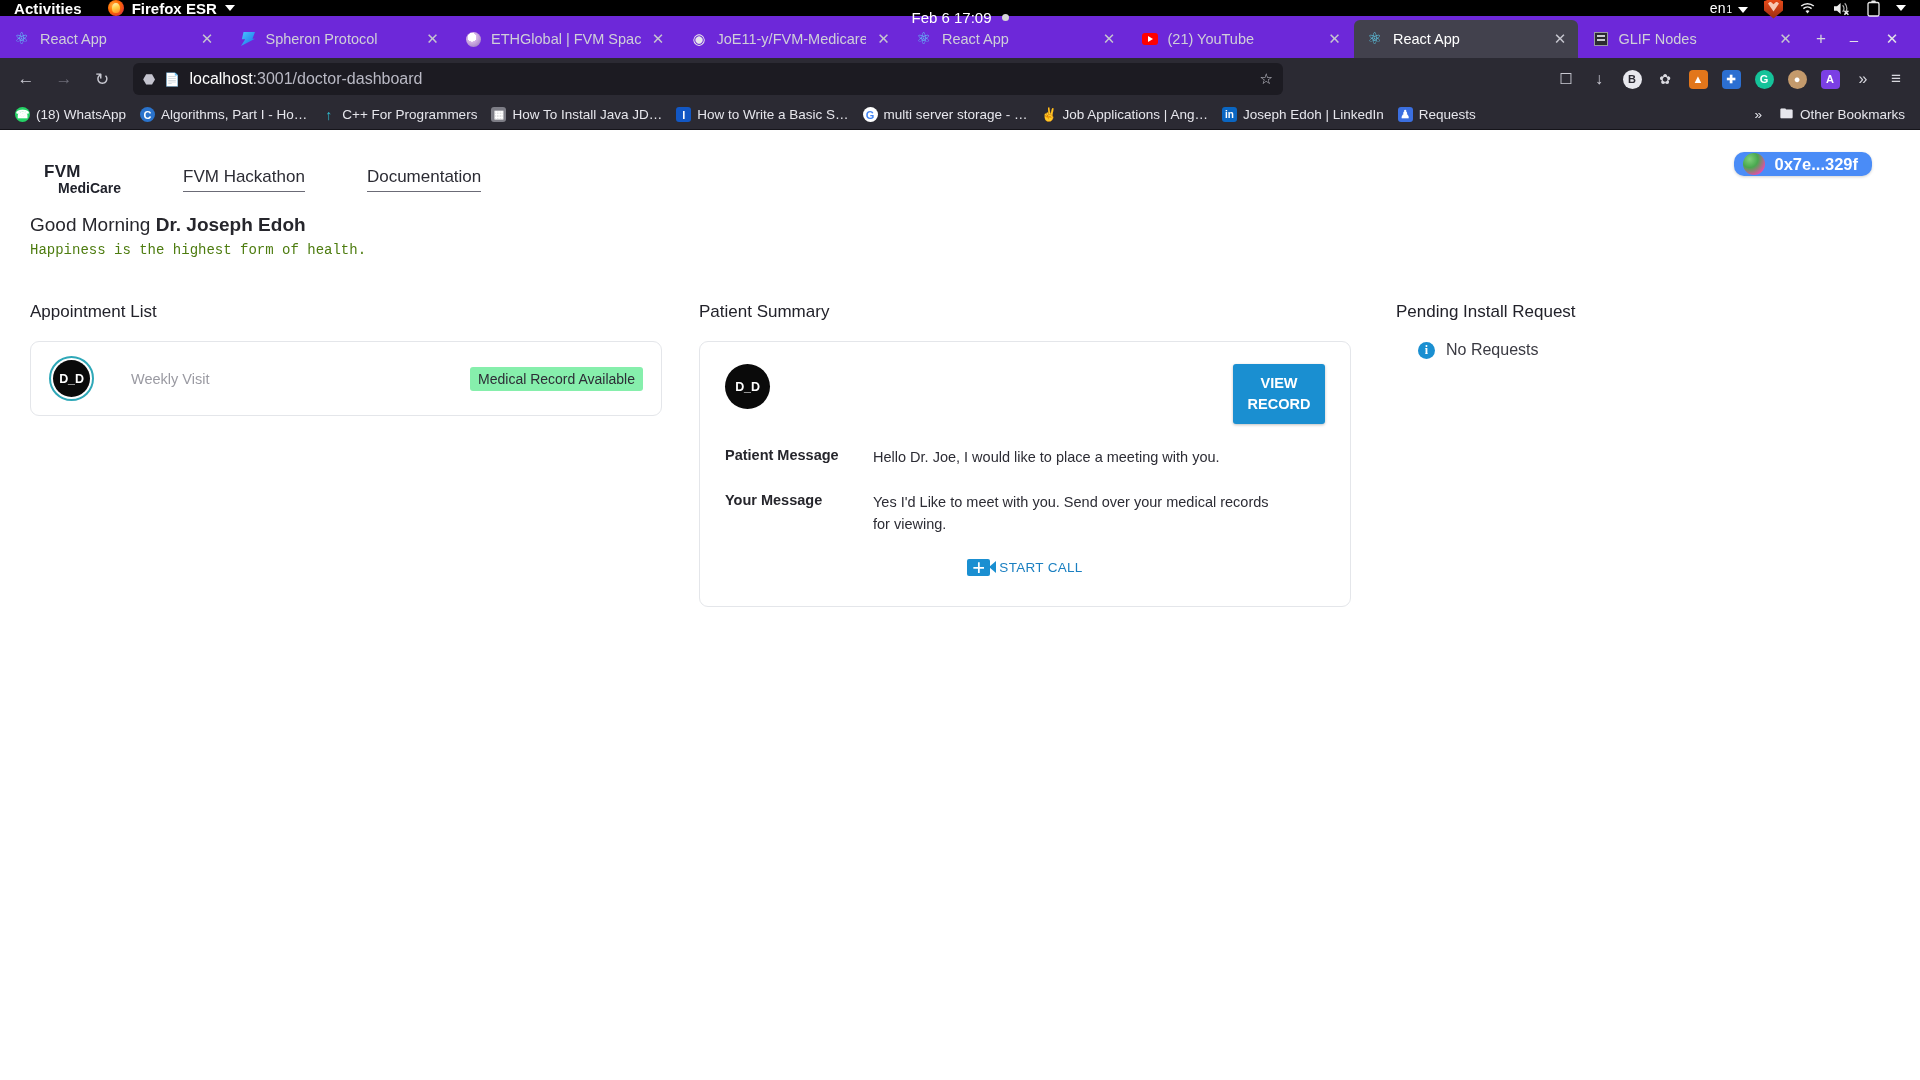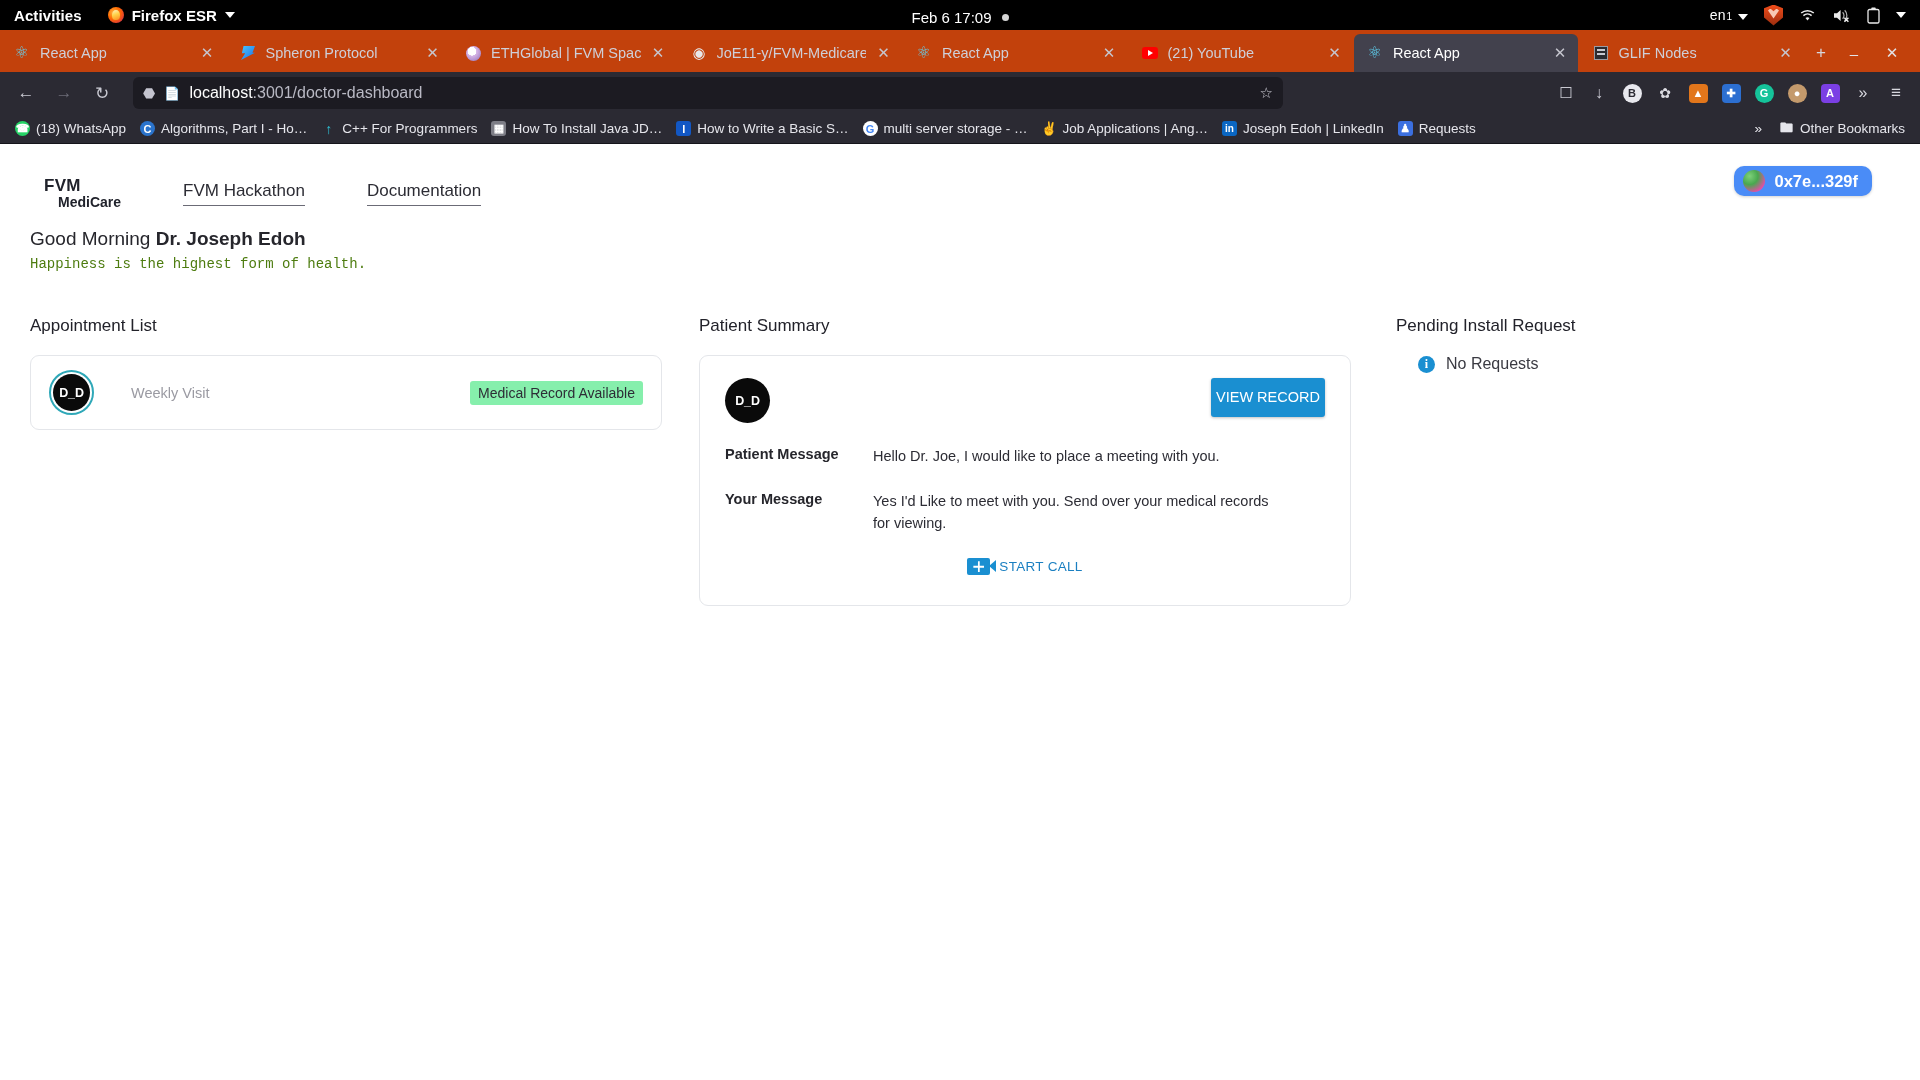--- a/index.html
+++ b/index.html
@@ -6,21 +6,21 @@
   * { box-sizing: border-box; margin: 0; padding: 0; }
   html, body {
     width: 1920px; height: 1080px;
     overflow: hidden;
     font-family: "Liberation Sans", sans-serif;
     background: #ffffff;
   }
 
   
   .gnome-bar {
-    height: 30px; width: 100%;
+    height: 16px; width: 100%;
     background: #000000;
     display: flex; align-items: center;
     color: #ffffff; font-size: 15px;
     position: relative;
     padding: 0 14px;
   }
   .gnome-left { display: flex; align-items: center; gap: 26px; }
   .gnome-activities { font-weight: 700; font-size: 15px; letter-spacing: .1px; }
   .gnome-app { display: flex; align-items: center; gap: 8px; font-weight: 700; font-size: 15px;}
   .ff-logo {
@@ -56,21 +56,21 @@
     position: relative;
   }
   .brave-lion::before{
     content:""; position:absolute; left:4px; top:4px; width:11px; height:10px;
     background:#f7c9b4; clip-path: polygon(50% 100%, 0% 20%, 22% 0%, 50% 28%, 78% 0%, 100% 20%);
   }
   .tray-ico { opacity: .92; display:flex; align-items:center; }
 
   
   .tabstrip {
-    height: 42px; background: #c2410c;
+    height: 42px; background: #6d28d9;
     display: flex; align-items: flex-end; padding: 18px 4px 0 0;
   }
   .tab {
     height: 38px; min-width: 0; flex: 1 1 0;
     max-width: 228px;
     display: flex; align-items: center; gap: 9px;
     padding: 0 9px 0 13px; margin: 0 1px;
     border-radius: 6px 6px 0 0;
     color: #cfcfd8; font-size: 14.5px;
     position: relative;
@@ -151,21 +151,21 @@
   .logo { line-height: 1.0; color:#20222b; }
   .logo .l1 { font-size: 17px; font-weight: 700; letter-spacing: .3px; }
   .logo .l2 { font-size: 14px; font-weight: 600; margin-left: 14px; margin-top: 1px; }
   .app-links { display:flex; gap: 62px; margin-left: 62px; }
   .app-link {
     font-size: 17px; color: #2c2c34; padding-bottom: 4px;
     border-bottom: 1px solid #6b6b76;
   }
   .wallet-pill {
     position: absolute; right: 48px; top: 22px;
-    height: 30px; padding: 0 14px 0 9px;
+    height: 24px; padding: 0 14px 0 9px;
     background: #4a8cf7; border-radius: 10px;
     display:flex; align-items:center; gap: 10px;
     color:#ffffff; font-size: 16.5px; font-weight: 700;
     box-shadow: 0 1px 3px rgba(0,0,0,.18);
   }
   .wallet-avatar {
     width: 22px; height: 22px; border-radius: 50%;
     background: radial-gradient(circle at 30% 28%, #7fd17a 0%, #49a84f 38%, #e84aa9 78%, #f06ab8 100%);
   }
 
@@ -206,22 +206,22 @@
 
   .summary-card { padding: 22px 25px 30px 25px; }
   .sum-top { display:flex; align-items:flex-start; }
   .avatar-plain {
     width: 45px; height:45px; border-radius:50%; background:#0a0a0a;
     color:#fff; font-size:12.5px; font-weight:800; letter-spacing:-.2px;
     display:flex;align-items:center;justify-content:center; flex:0 0 auto;
   }
   .view-record-btn {
     margin-left: auto; background: #1a8fd1; color:#fff;
-    width: 114px; padding: 9px 0; border-radius: 3px;
-    font-size: 14.5px; font-weight: 400; text-align:center; line-height: 1.45;
+    width: 92px; padding: 9px 0; border-radius: 3px;
+    font-size: 14.5px; font-weight: 700; text-align:center; line-height: 1.45;
     box-shadow: 0 1px 3px rgba(0,0,0,.25);
   }
   .msg-row { display:flex; margin-top: 23px; }
   .msg-label { width: 148px; flex:0 0 auto; font-size: 14.5px; font-weight:700; color:#26262c; }
   .msg-text { font-size: 14.5px; color:#2c2c34; line-height: 1.5; max-width: 405px; }
   .call-row { display:flex; align-items:center; justify-content:center; margin-top: 24px; gap: 9px; }
   .cam-ico {
     width: 23px; height: 17px; background:#1a8fd1; border-radius:2px;
     position:relative; display:flex;align-items:center;justify-content:center;
   }

